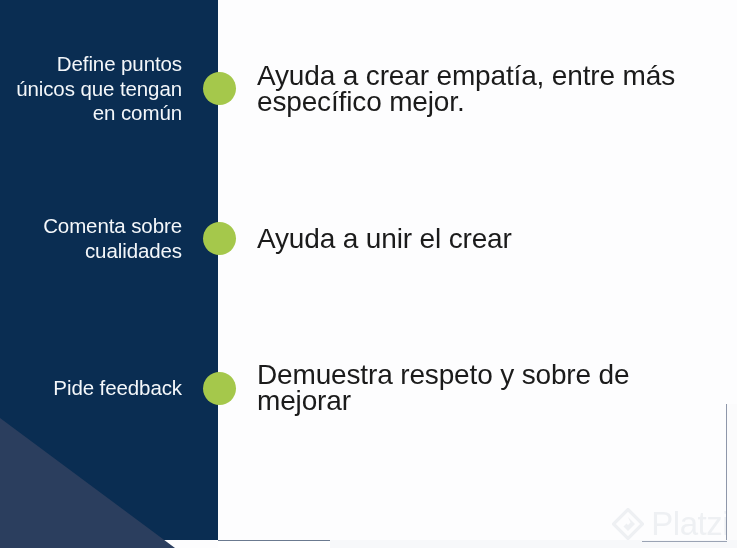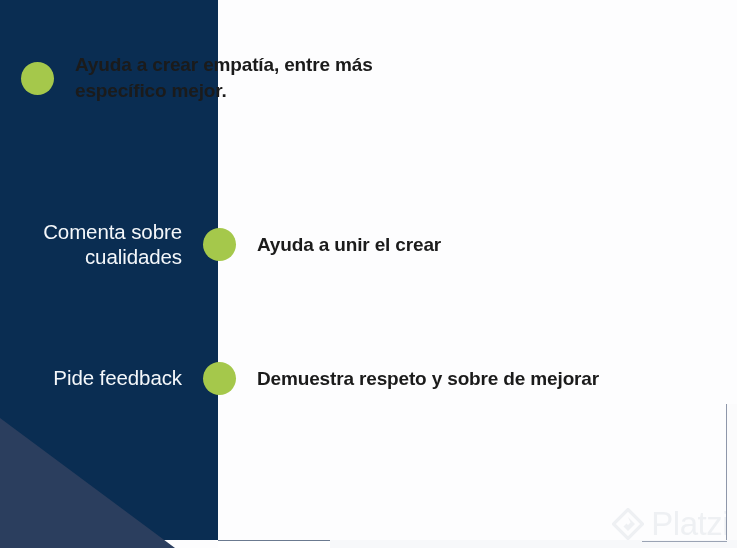--- a/index.html
+++ b/index.html
@@ -75,30 +75,30 @@
     height: 33px;
     border-radius: 50%;
     background: #a5c84b;
     display: block;
   }
 
   .row-text {
     margin-left: 19px;
     width: 450px;
     color: #1b1b1b;
-    font-size: 19px;
+    font-size: 28px;
     line-height: 26px;
     letter-spacing: -0.15px;
     white-space: pre-line;
-    font-weight: 700;
+    font-weight: 400;
   }
 
   
   .row-1 { top: 52px; }
-  .row-2 { top: 220px; }
+  .row-2 { top: 214px; }
   .row-3 { top: 362px; }
 
   .row-1 .row-label { line-height: 24.5px; }
 
   
   .watermark {
     position: absolute;
     right: 8px;
     bottom: 8px;
     z-index: 3;
@@ -175,20 +175,23 @@
 
 <div class="slide">
 
   <div class="navy-panel"></div>
 
   <svg class="navy-wedge" viewBox="0 0 218 130" preserveAspectRatio="none">
     <polygon points="0,0 0,130 175,130" fill="#2b3e5e"></polygon>
   </svg>
 
   <div class="row row-1">
+    <div class="row-label">Define puntos
+únicos que tengan
+en común</div>
     <div class="row-marker-cell">
       <span class="marker-dot"></span>
     </div>
     <div class="row-text">Ayuda a crear empatía, entre más
 específico mejor.</div>
   </div>
 
   <div class="row row-2">
     <div class="row-label">Comenta sobre
 cualidades</div>

